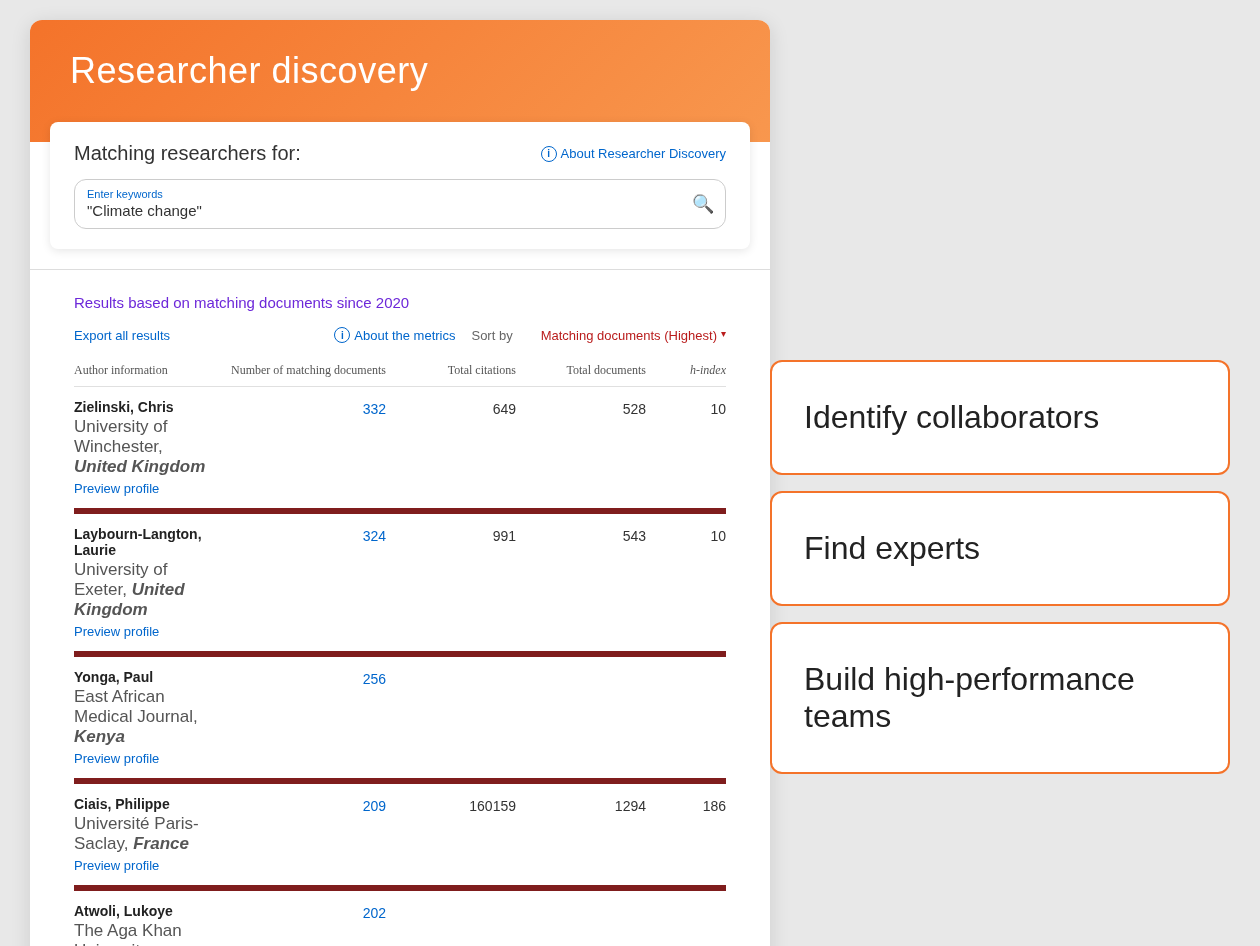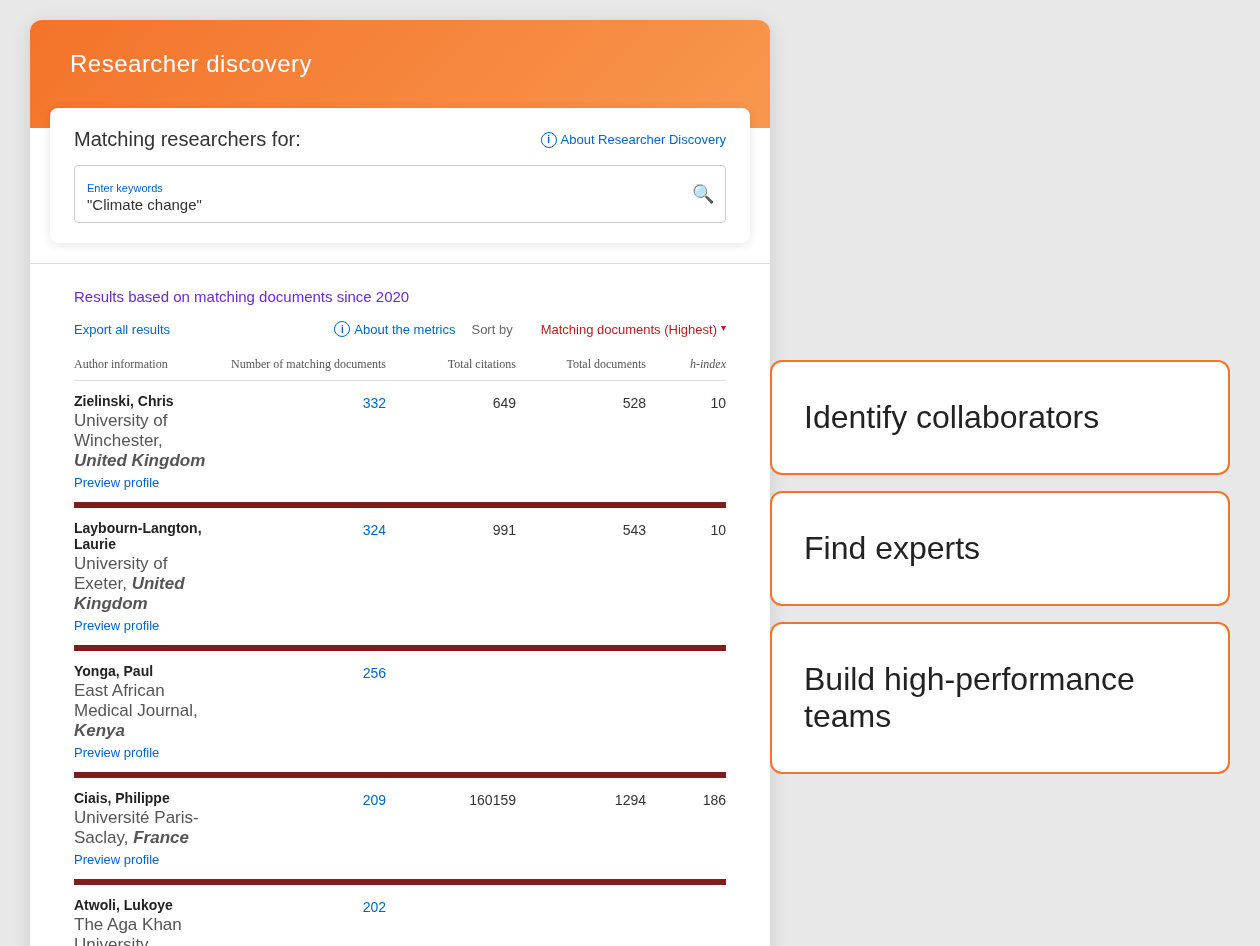--- a/index.html
+++ b/index.html
@@ -37,21 +37,21 @@
 
     
     .orange-header {
       background: linear-gradient(135deg, #f4732a 0%, #f8974e 100%);
       padding: 30px 40px 50px 40px;
       position: relative;
     }
 
     .orange-header-title {
       color: white;
-      font-size: 24px;
+      font-size: 36px;
       font-weight: 300;
       letter-spacing: 0.5px;
     }
 
     
     .search-panel {
       background: white;
       margin: -20px 20px 0 20px;
       border-radius: 8px;
       padding: 20px 24px;
@@ -89,22 +89,22 @@
       align-items: center;
       justify-content: center;
       font-size: 10px;
       color: #0066cc;
       font-weight: bold;
     }
 
     .search-box-wrapper {
       position: relative;
       border: 1.5px solid #ccc;
-      border-radius: 4px;
-      padding: 16px 40px 8px 12px;
+      border-radius: 12px;
+      padding: 8px 40px 8px 12px;
     }
 
     .search-label {
       font-size: 11px;
       color: #0066cc;
       display: block;
       margin-bottom: 2px;
     }
 
     .search-value {

